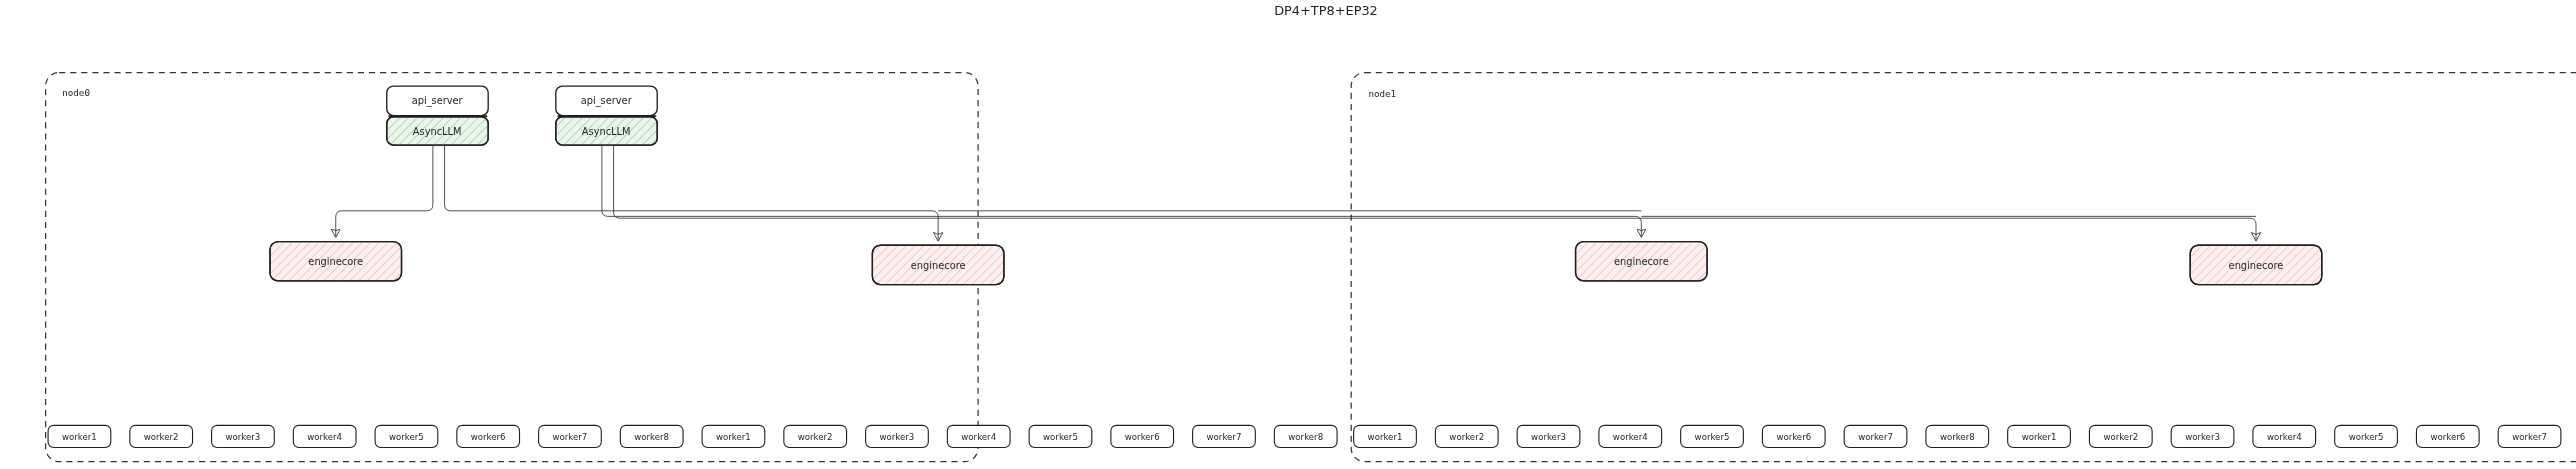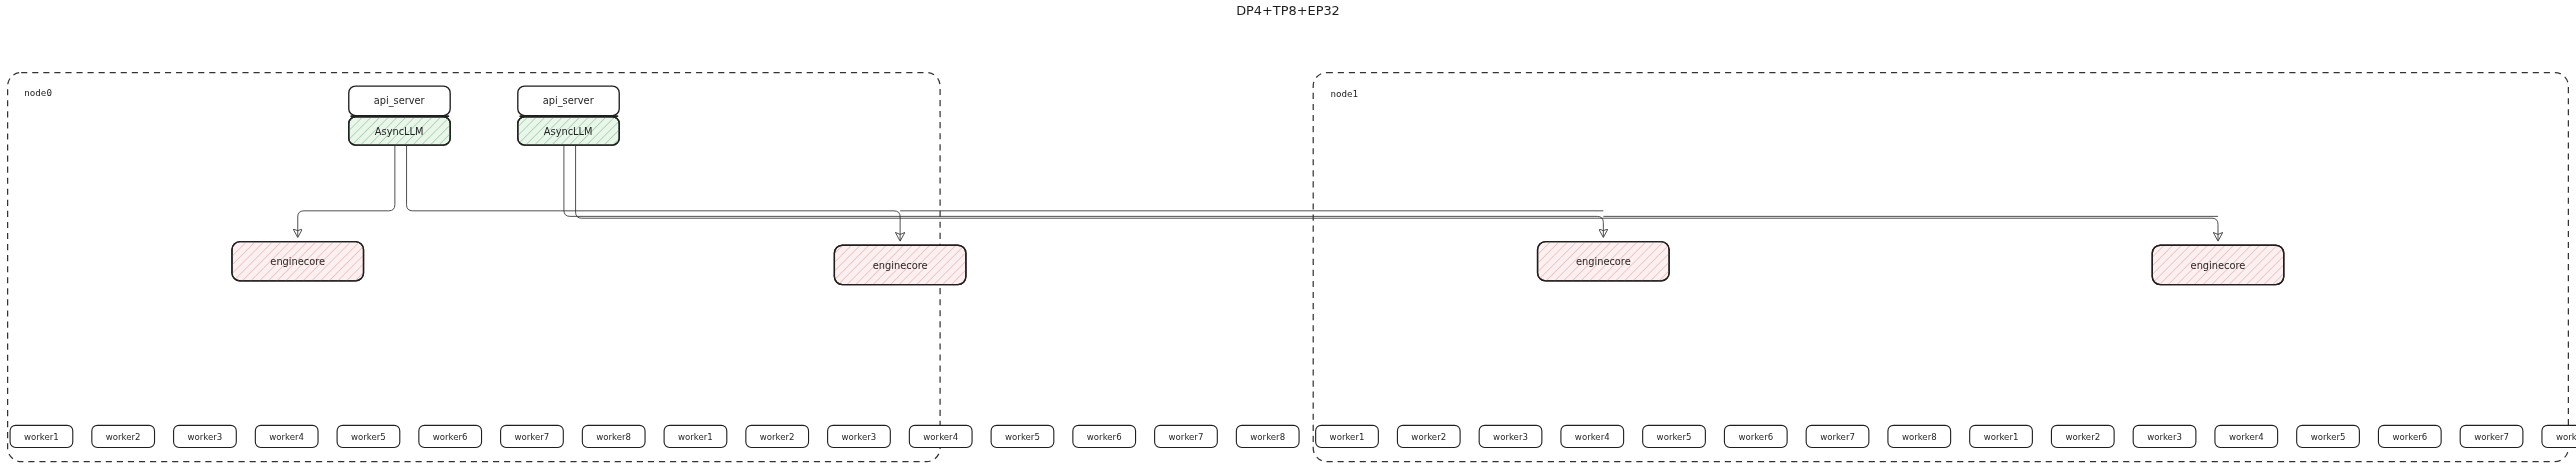--- a/index.html
+++ b/index.html
@@ -10,20 +10,21 @@
   body {
     width: 2576px;
     height: 469px;
     font-family: "DejaVu Sans", "Liberation Sans", sans-serif;
     overflow: hidden;
   }
   #diagram-root {
     position: relative;
     width: 2232px;
     height: 469px;
+    padding-left: 38px;
   }
   svg#diagram {
     display: block;
     width: 2576px;
     height: 469px;
   }
   .title-text {
     font-family: "DejaVu Sans", "Liberation Sans", sans-serif;
     font-size: 21px;
     fill: #1f1f1f;

